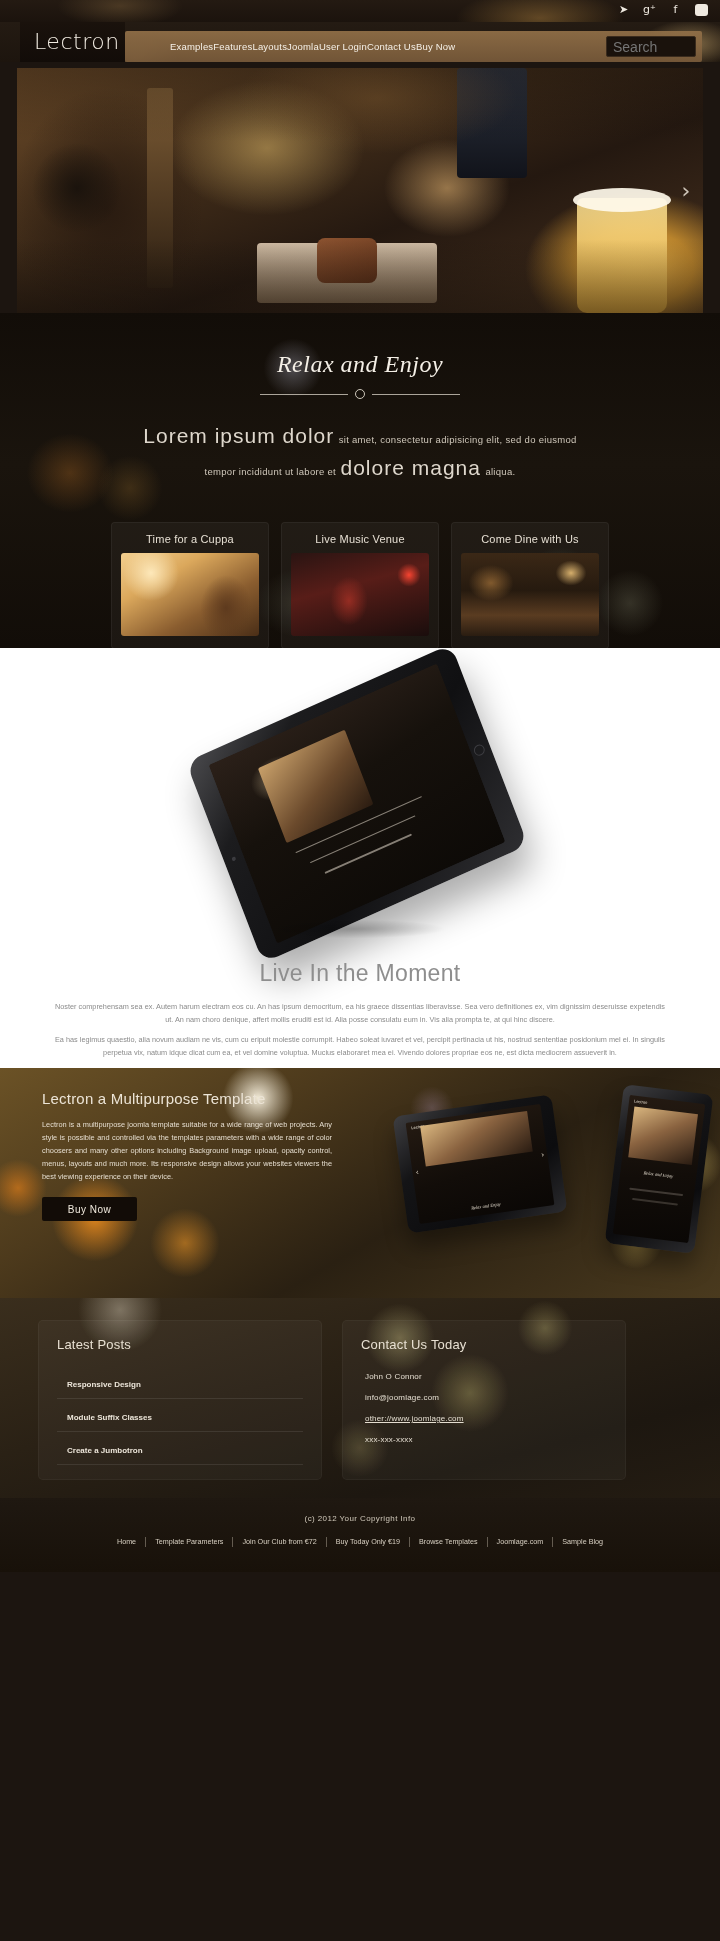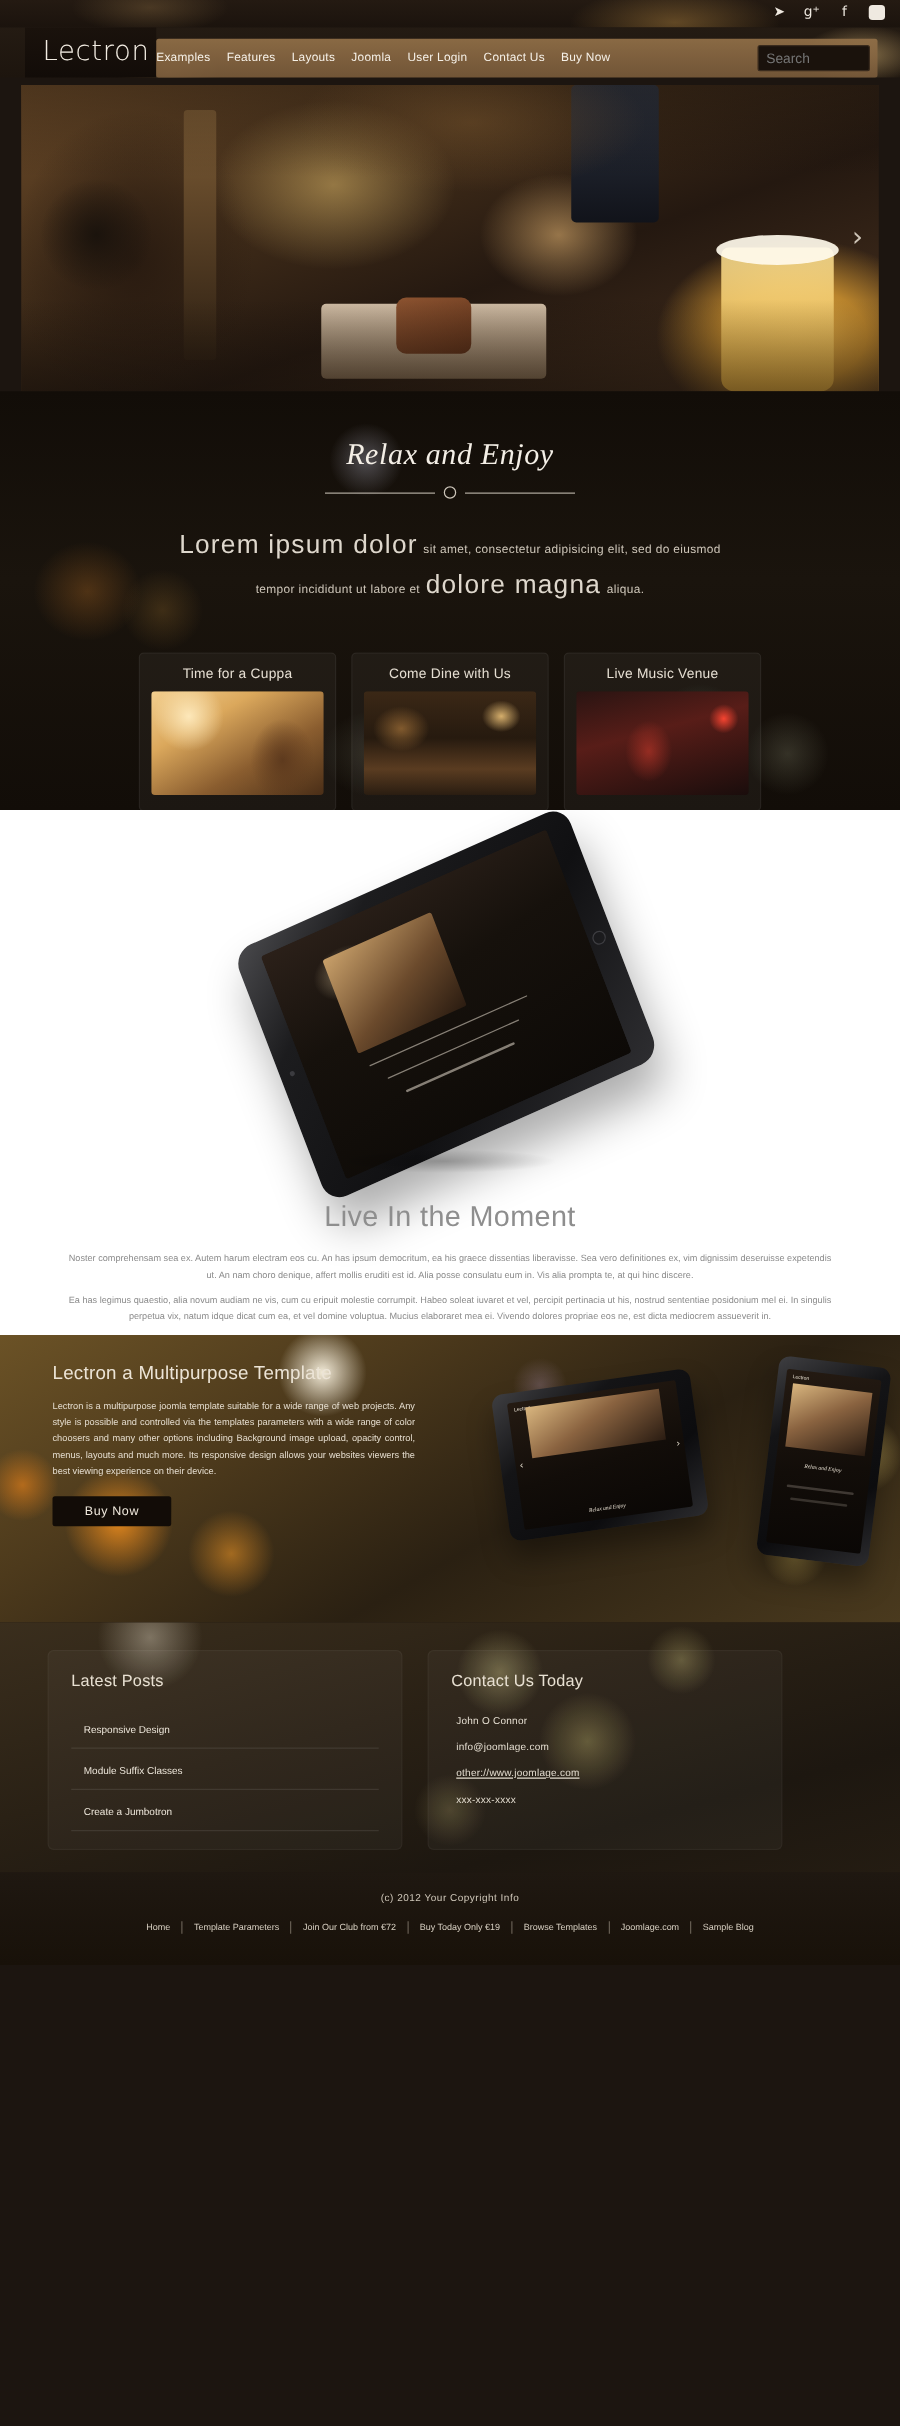--- a/index.html
+++ b/index.html
@@ -47,29 +47,29 @@
     color: #f2ece2; font-size: 22px; letter-spacing: 0.5px;
     line-height: 40px; padding-left: 14px;
     font-family: "DejaVu Sans", sans-serif; font-weight: 300;
   }
   .navbar {
     position: absolute; left: 125px; top: 9px; right: 18px; height: 31px;
     background: linear-gradient(180deg, rgba(146,112,72,0.92), rgba(120,90,58,0.92));
     border-radius: 2px;
     display: flex; align-items: center;
   }
-  .navlinks { display: flex; gap: 13px; }
+  .navlinks { display: flex; gap: 0; margin-left: 45px; }
   .navlinks a {
     color: #f6f1e8; font-size: 9.5px; text-decoration: none;
     white-space: nowrap; letter-spacing: 0.2px;
   }
   .searchbox {
     position: absolute; right: 6px; top: 5px; width: 90px; height: 21px;
     background: #1a120c; border: 1px solid #3a2b1d; border-radius: 2px;
-    color: #6d5b47; font-size: 11px; padding: 4px 6px;
+    color: #6d5b47; font-size: 14px; padding: 4px 6px;
     font-family: "Liberation Sans", sans-serif;
   }
 
   
   .hero {
     position: relative; width: 686px; height: 245px; margin: 6px auto 0;
     overflow: hidden;
     background:
       radial-gradient(ellipse 160px 110px at 620px 200px, #e8b24a 0%, #b8832c 35%, rgba(60,40,20,0) 70%),
       radial-gradient(ellipse 90px 70px at 430px 120px, rgba(240,190,120,0.55), rgba(0,0,0,0) 70%),
@@ -300,21 +300,21 @@
   .panel h3 {
     color: #e8e0d2; font-size: 13px; font-weight: 400; margin-bottom: 14px;
     letter-spacing: 0.2px;
   }
   .post-list { list-style: none; }
   .post-list li {
     border-bottom: 1px solid rgba(255,255,255,0.09);
     padding: 7px 0 7px 10px;
   }
   .post-list li a {
-    color: #ece5d9; font-size: 8px; text-decoration: none; font-weight: normal;
+    color: #ece5d9; font-size: 8px; text-decoration: none; font-weight: bold;
   }
   .contact-lines p {
     color: #e4ddd0; font-size: 8px; padding: 6px 0 6px 4px; letter-spacing: 0.2px;
   }
   .contact-lines a { color: #e4ddd0; font-size: 8px; text-decoration: underline; }
 
   
   .footer {
     position: relative; width: 720px; height: 74px;
     background: linear-gradient(180deg,#1f1811 0%,#181109 100%);
@@ -391,26 +391,26 @@
       <span class="big">dolore magna</span>
       <span class="sm">aliqua.</span>
     </div>
 
     <div class="boxes">
       <div class="box">
         <h3>Time for a Cuppa</h3>
         <div class="thumb t1"></div>
       </div>
       <div class="box">
+        <h3>Live Music Venue</h3>
+        <div class="thumb t3"></div>
+      </div>
+      <div class="box">
         <h3>Come Dine with Us</h3>
         <div class="thumb t2"></div>
-      </div>
-      <div class="box">
-        <h3>Live Music Venue</h3>
-        <div class="thumb t3"></div>
       </div>
     </div>
   </div>
 
   <div class="white">
     <div class="tablet">
       <div class="tablet-body">
         <div class="tablet-screen">
           <div class="ts-photo"></div>
           <div class="ts-line" style="left:20%;top:60%;width:55%;"></div>

